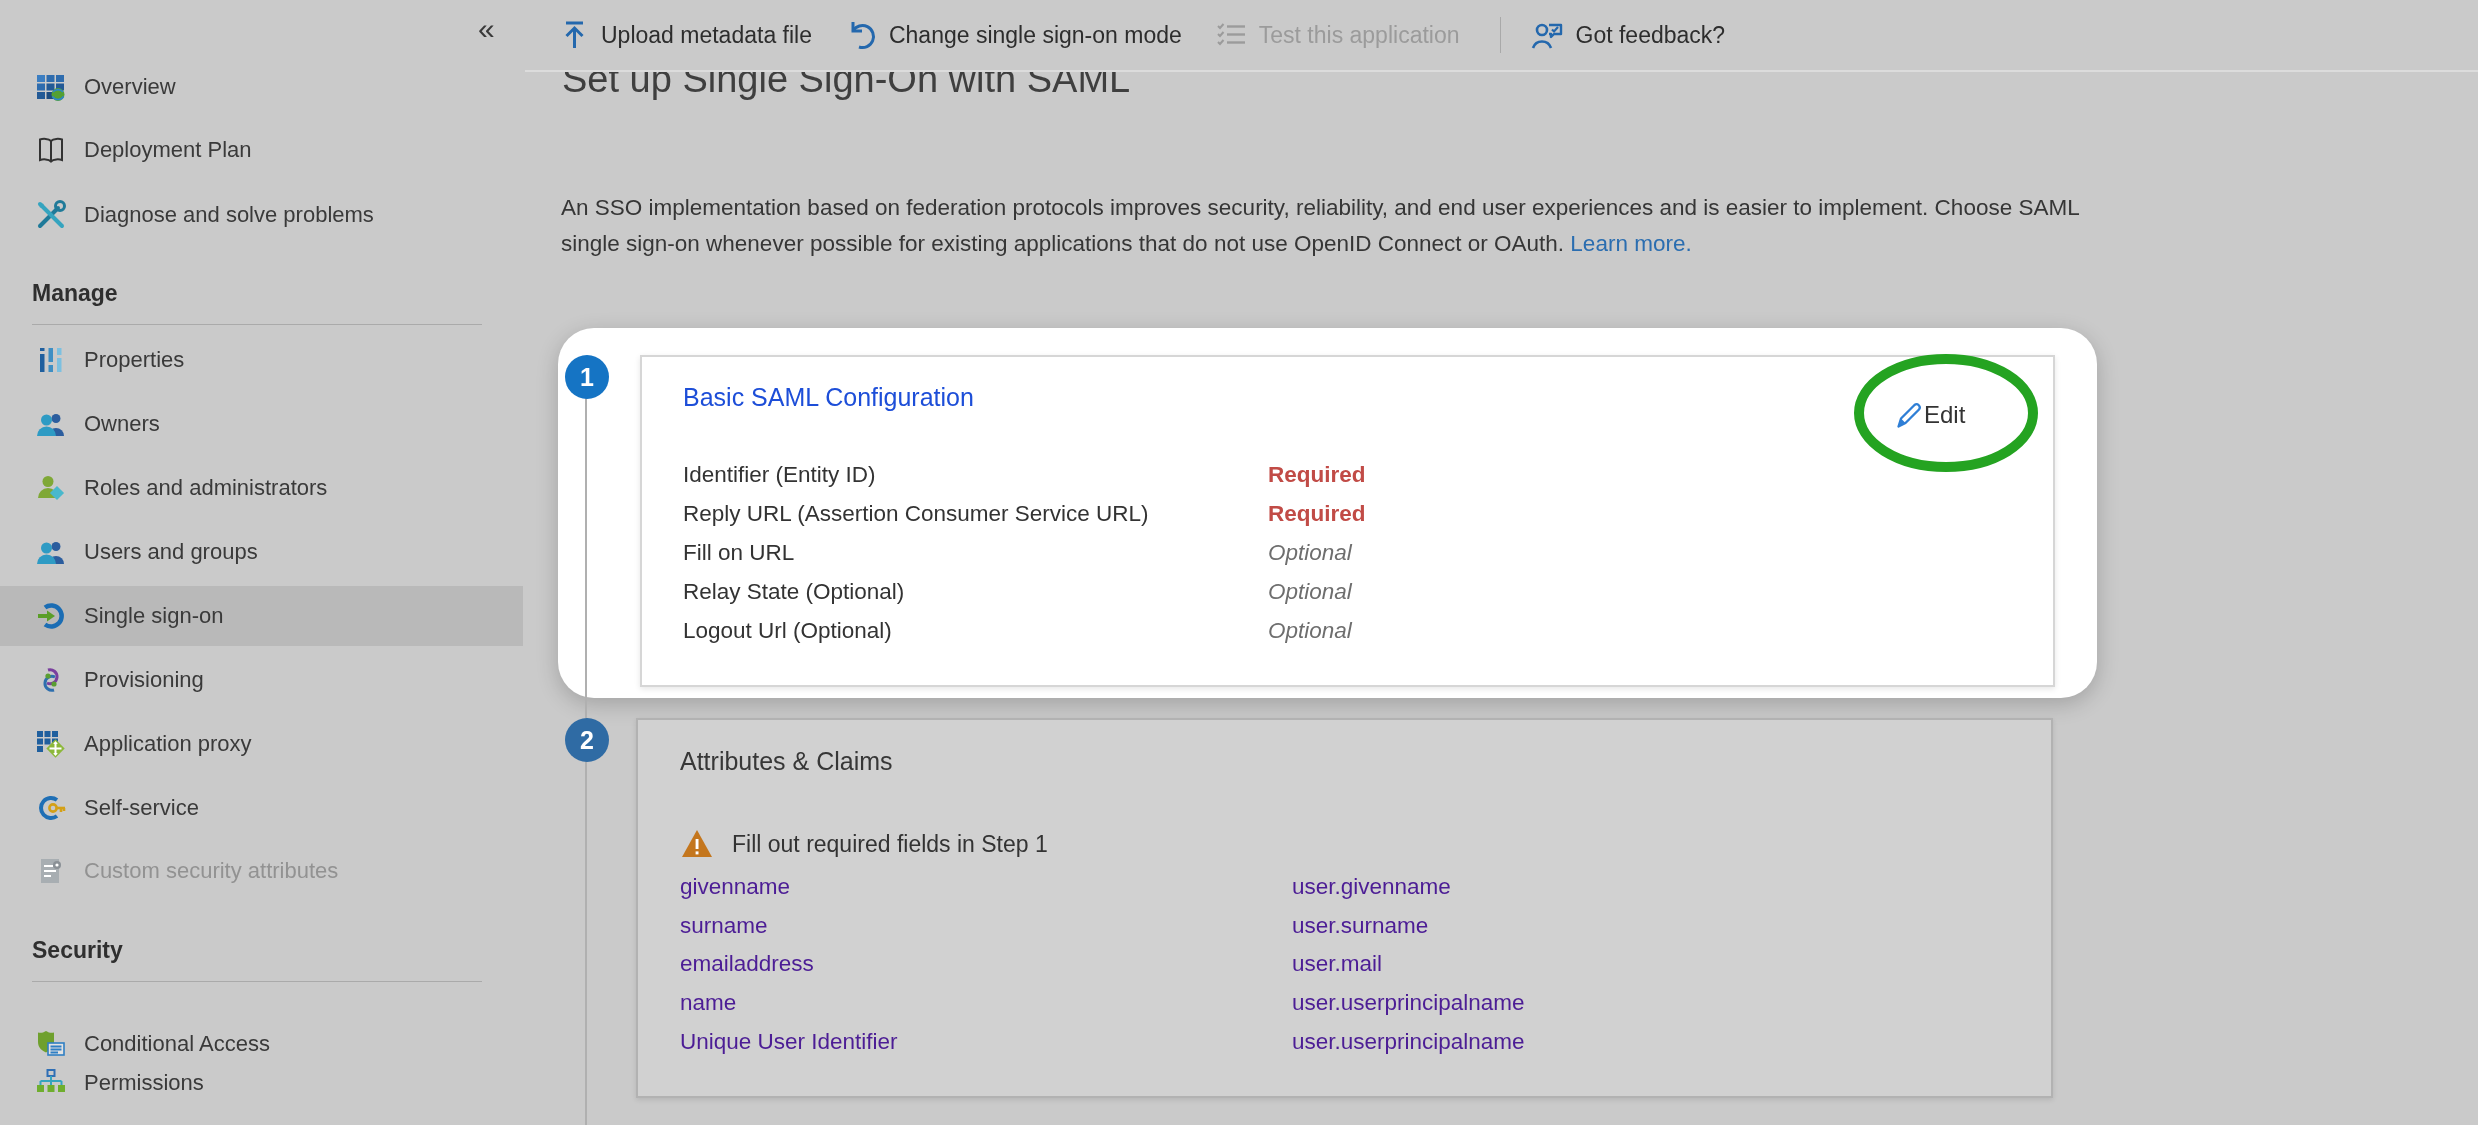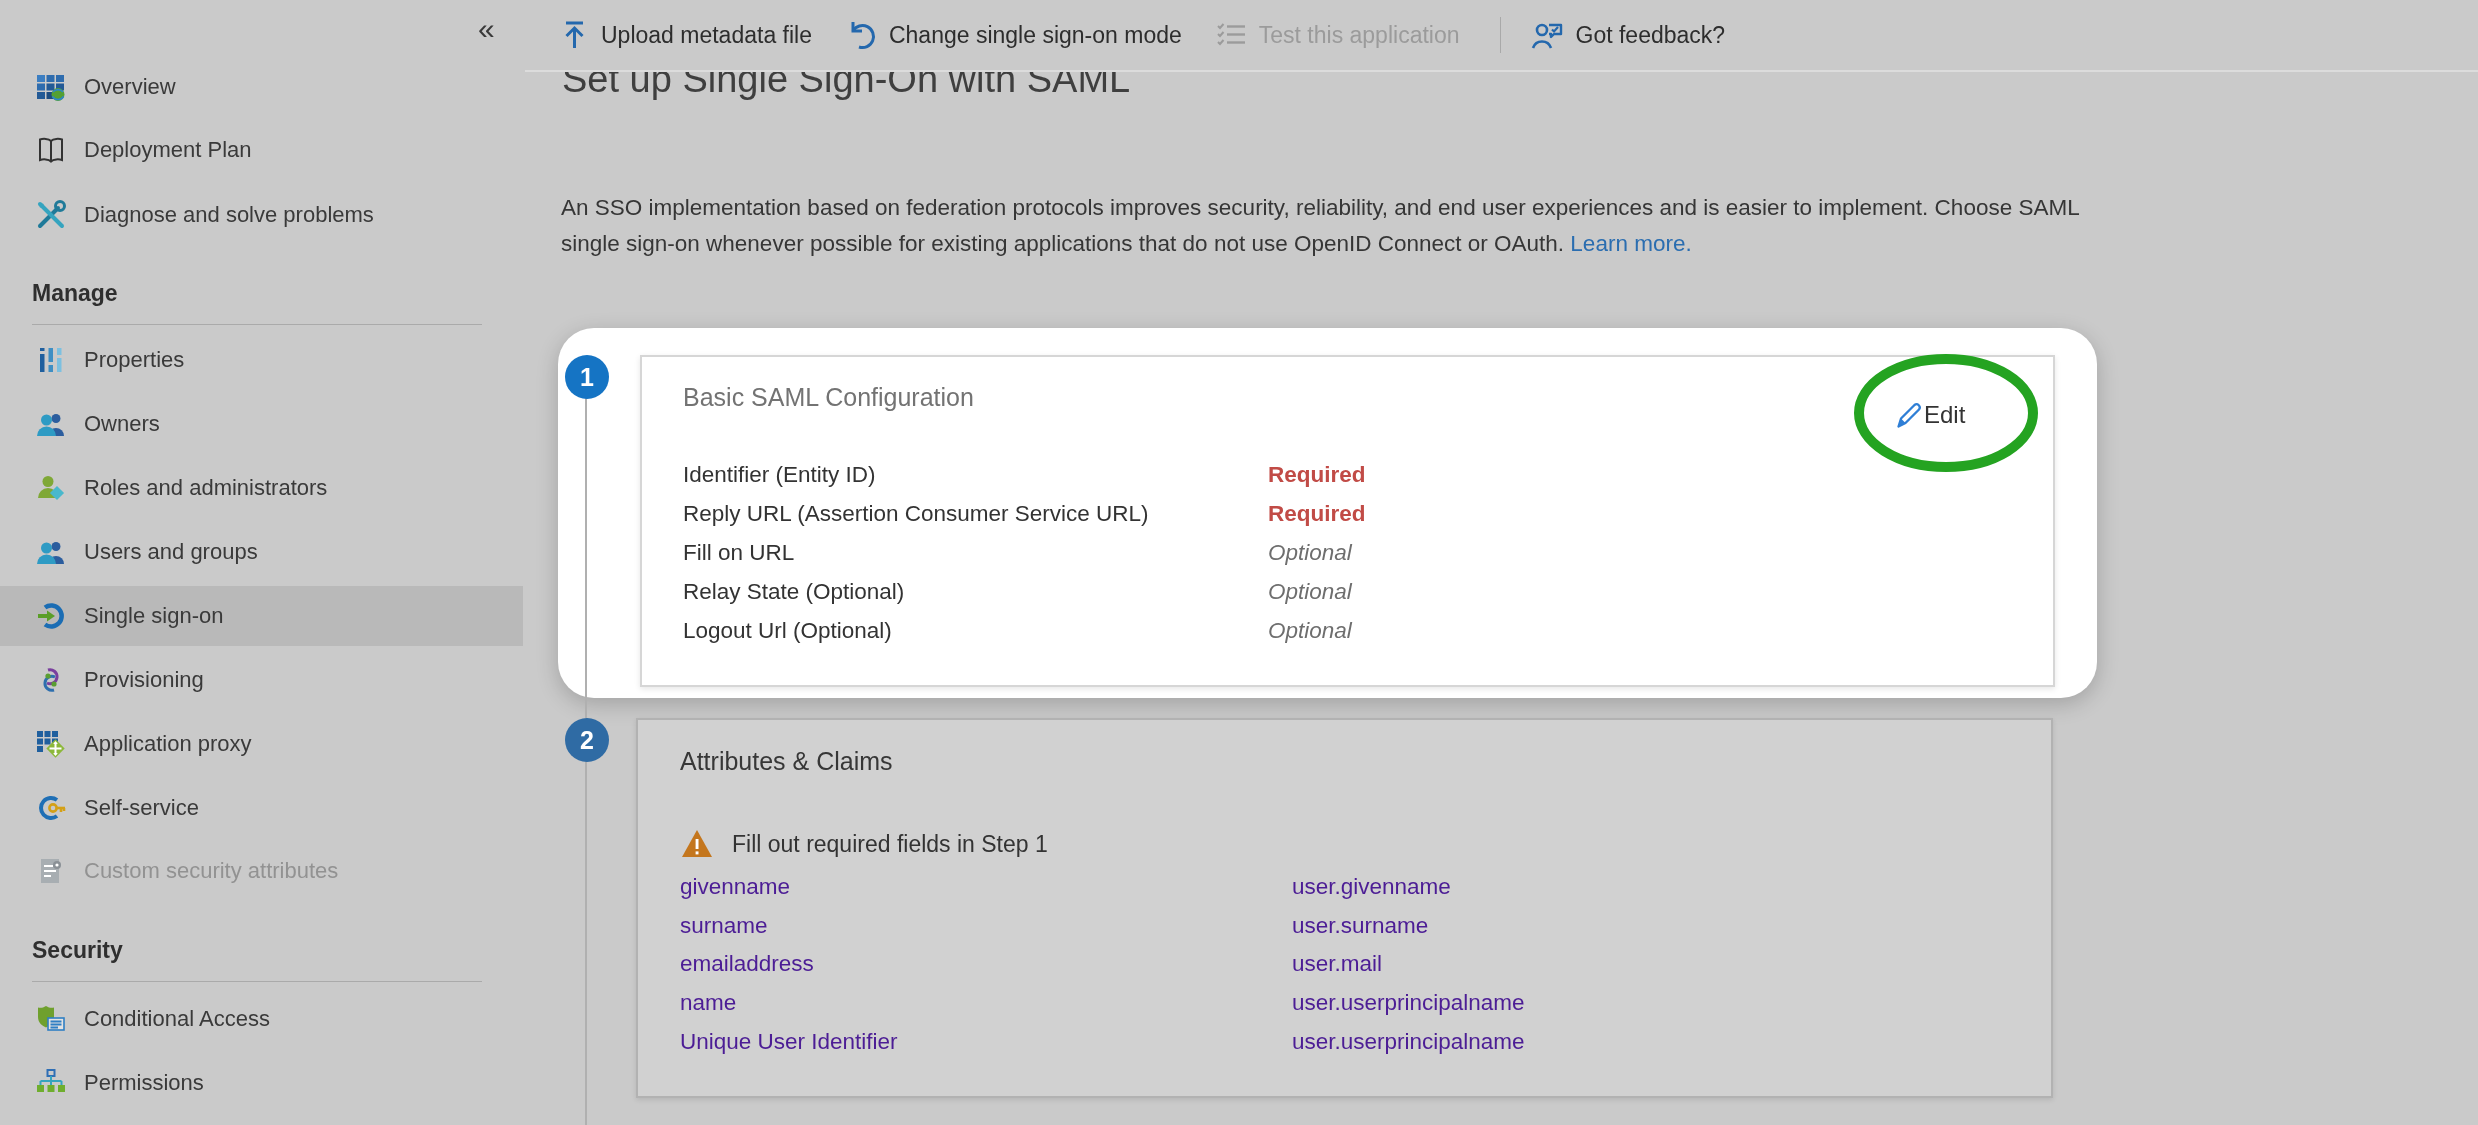--- a/index.html
+++ b/index.html
@@ -36,21 +36,21 @@
   .page-desc a { color:#2a6db0; text-decoration:none; cursor:pointer; }
 
   .step-highlight { position:absolute; left:558px; top:328px; width:1539px; height:370px; background:#ffffff; border-radius:36px; box-shadow:0 6px 22px rgba(0,0,0,0.20); z-index:1; }
   .connector { position:absolute; left:585px; width:2px; background:#b0b0b0; z-index:2; }
   .step-badge { position:absolute; left:565px; width:44px; height:44px; border-radius:50%; color:#ffffff; font-size:25px; font-weight:bold; text-align:center; line-height:44px; z-index:4; }
   .badge-1 { top:355px; background:#1574c4; }
   .badge-2 { top:718px; background:#2f6ba4; }
 
   .card { position:absolute; z-index:3; }
   .card-1 { left:640px; top:355px; width:1415px; height:332px; background:#ffffff; border:2px solid #d6d6d6; box-shadow:0 2px 6px rgba(0,0,0,0.10); }
-  .card-1 .card-title { position:absolute; left:41px; top:26px; font-size:25px; color:#737373; }
+  .card-1 .card-title { position:absolute; left:41px; top:26px; font-size:25px; color:#1d4ed8; }
   .saml-rows { position:absolute; left:41px; top:98px; }
   .saml-row { height:39px; line-height:39px; font-size:22.5px; position:relative; }
   .saml-row .row-label { color:#333333; }
   .saml-row .row-value { position:absolute; left:585px; top:0; }
   .val-required { color:#c14b46; font-weight:bold; }
   .val-optional { color:#6e6e6e; font-style:italic; }
 
   .edit-btn { position:absolute; left:1248px; top:30px; height:56px; display:flex; align-items:center; cursor:pointer; z-index:2; }
   .edit-btn .edit-label { font-size:24px; color:#333333; }
   .edit-circle { position:absolute; left:1205px; top:-10px; width:200px; height:136px; z-index:3; pointer-events:none; }
@@ -362,21 +362,21 @@
         <circle cx="21" cy="9" r="4" fill="#8b9196"></circle>
         <circle cx="21" cy="9" r="1.6" fill="#ffffff"></circle>
       </svg>
     </span>
     <span class="sb-label">Custom security attributes</span>
   </div>
 
   <div class="sb-header" style="top:937px;">Security</div>
   <div class="sb-divider" style="top:981px;"></div>
 
-  <div class="sb-item" style="top:997px;">
+  <div class="sb-item" style="top:1022px;">
     <span class="sb-icon">
       <svg width="30" height="30" viewBox="0 0 30 30">
         <path d="M10 2 C13 4 16 4 18 3.5 V13 C18 19 13.5 22 10 23.5 C6.5 22 2 19 2 13 V3.5 C4 4 7 4 10 2 Z" fill="#6fa02e"></path>
         <rect x="12" y="14" width="16" height="12" fill="#e2e2e2" stroke="#2f7fc4" stroke-width="1.6"></rect>
         <line x1="14.5" y1="17.5" x2="25.5" y2="17.5" stroke="#2f7fc4" stroke-width="2"></line>
         <line x1="14.5" y1="20.5" x2="25.5" y2="20.5" stroke="#2f7fc4" stroke-width="2"></line>
         <line x1="14.5" y1="23.5" x2="22" y2="23.5" stroke="#2f7fc4" stroke-width="2"></line>
       </svg>
     </span>
     <span class="sb-label">Conditional Access</span>

